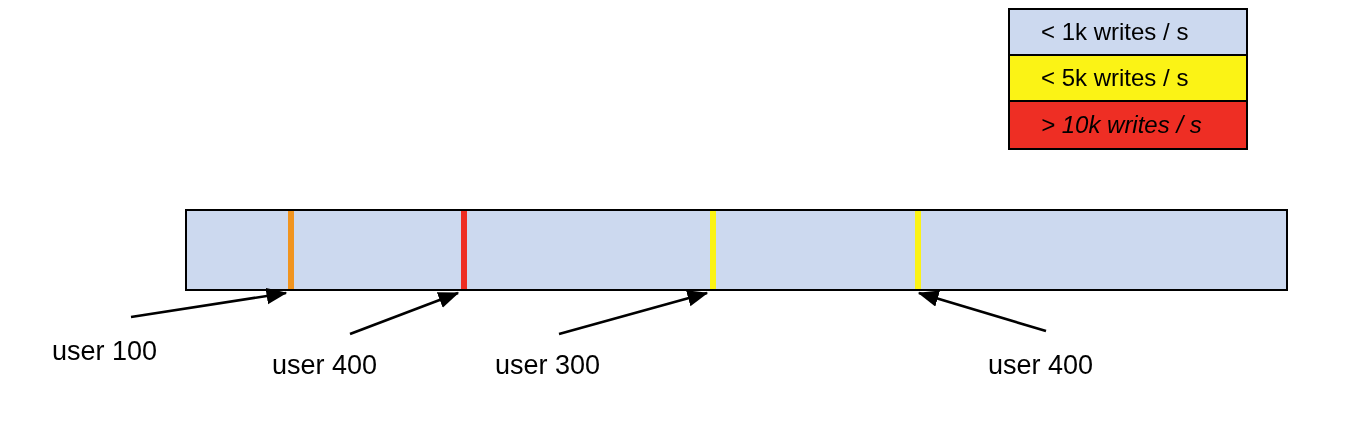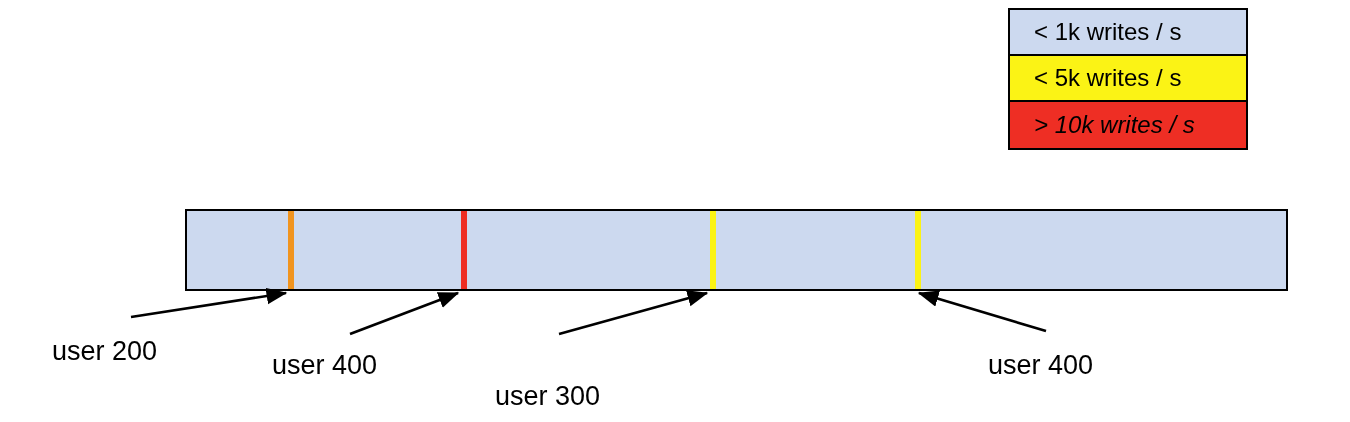--- a/index.html
+++ b/index.html
@@ -28,21 +28,21 @@
     border: 2px solid #000000;
     box-sizing: border-box;
     background: #ffffff;
   }
   .legend-row {
     height: 46px;
     border-bottom: 2px solid #000000;
     box-sizing: border-box;
     display: flex;
     align-items: center;
-    padding-left: 24px;
+    padding-left: 31px;
     font-size: 24px;
     line-height: 1;
     color: #000000;
     white-space: nowrap;
   }
   .legend-row:last-child {
     border-bottom: none;
     font-style: italic;
   }
 
@@ -125,18 +125,18 @@
       <marker id="ah" markerWidth="9" markerHeight="9" refX="7.5" refY="3.2" orient="auto" markerUnits="strokeWidth">
         <path d="M0,0 L8,3.2 L0,6.4 z" fill="#000000"></path>
       </marker>
     </defs>
     <line x1="131" y1="317" x2="286" y2="293" stroke="#000000" stroke-width="2.6" marker-end="url(#ah)"></line>
     <line x1="350" y1="334" x2="458" y2="293" stroke="#000000" stroke-width="2.6" marker-end="url(#ah)"></line>
     <line x1="559" y1="334" x2="707" y2="293" stroke="#000000" stroke-width="2.6" marker-end="url(#ah)"></line>
     <line x1="1046" y1="331" x2="919" y2="293" stroke="#000000" stroke-width="2.6" marker-end="url(#ah)"></line>
   </svg>
 
-  <div class="callout-label" style="left:52px; top:338px;">user 200</div>
+  <div class="callout-label" style="left:52px; top:338px;">user 100</div>
   <div class="callout-label" style="left:272px; top:352px;">user 400</div>
-  <div class="callout-label" style="left:495px; top:352px;margin-top:31px;">user 300</div>
+  <div class="callout-label" style="left:495px; top:352px;">user 300</div>
   <div class="callout-label" style="left:968px; top:352px;margin-left:20px;">user 400</div>
 
 </div>
 
 </body></html>

